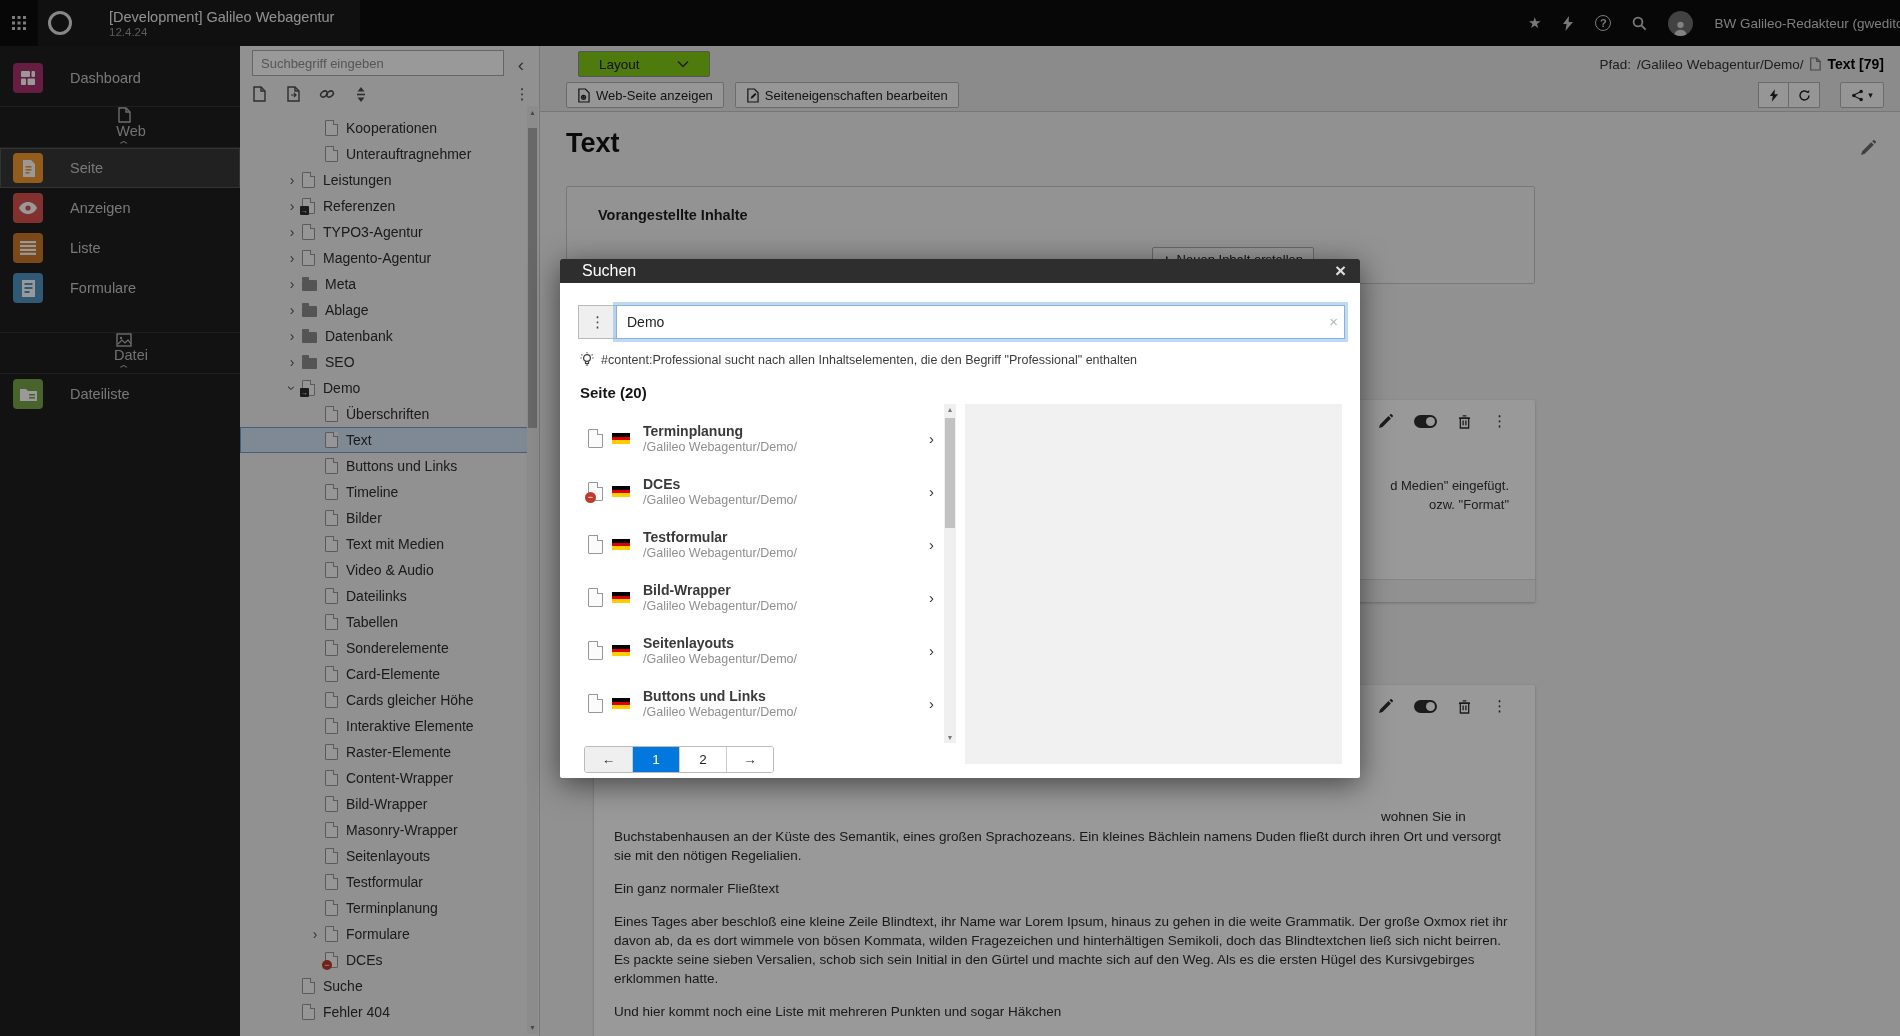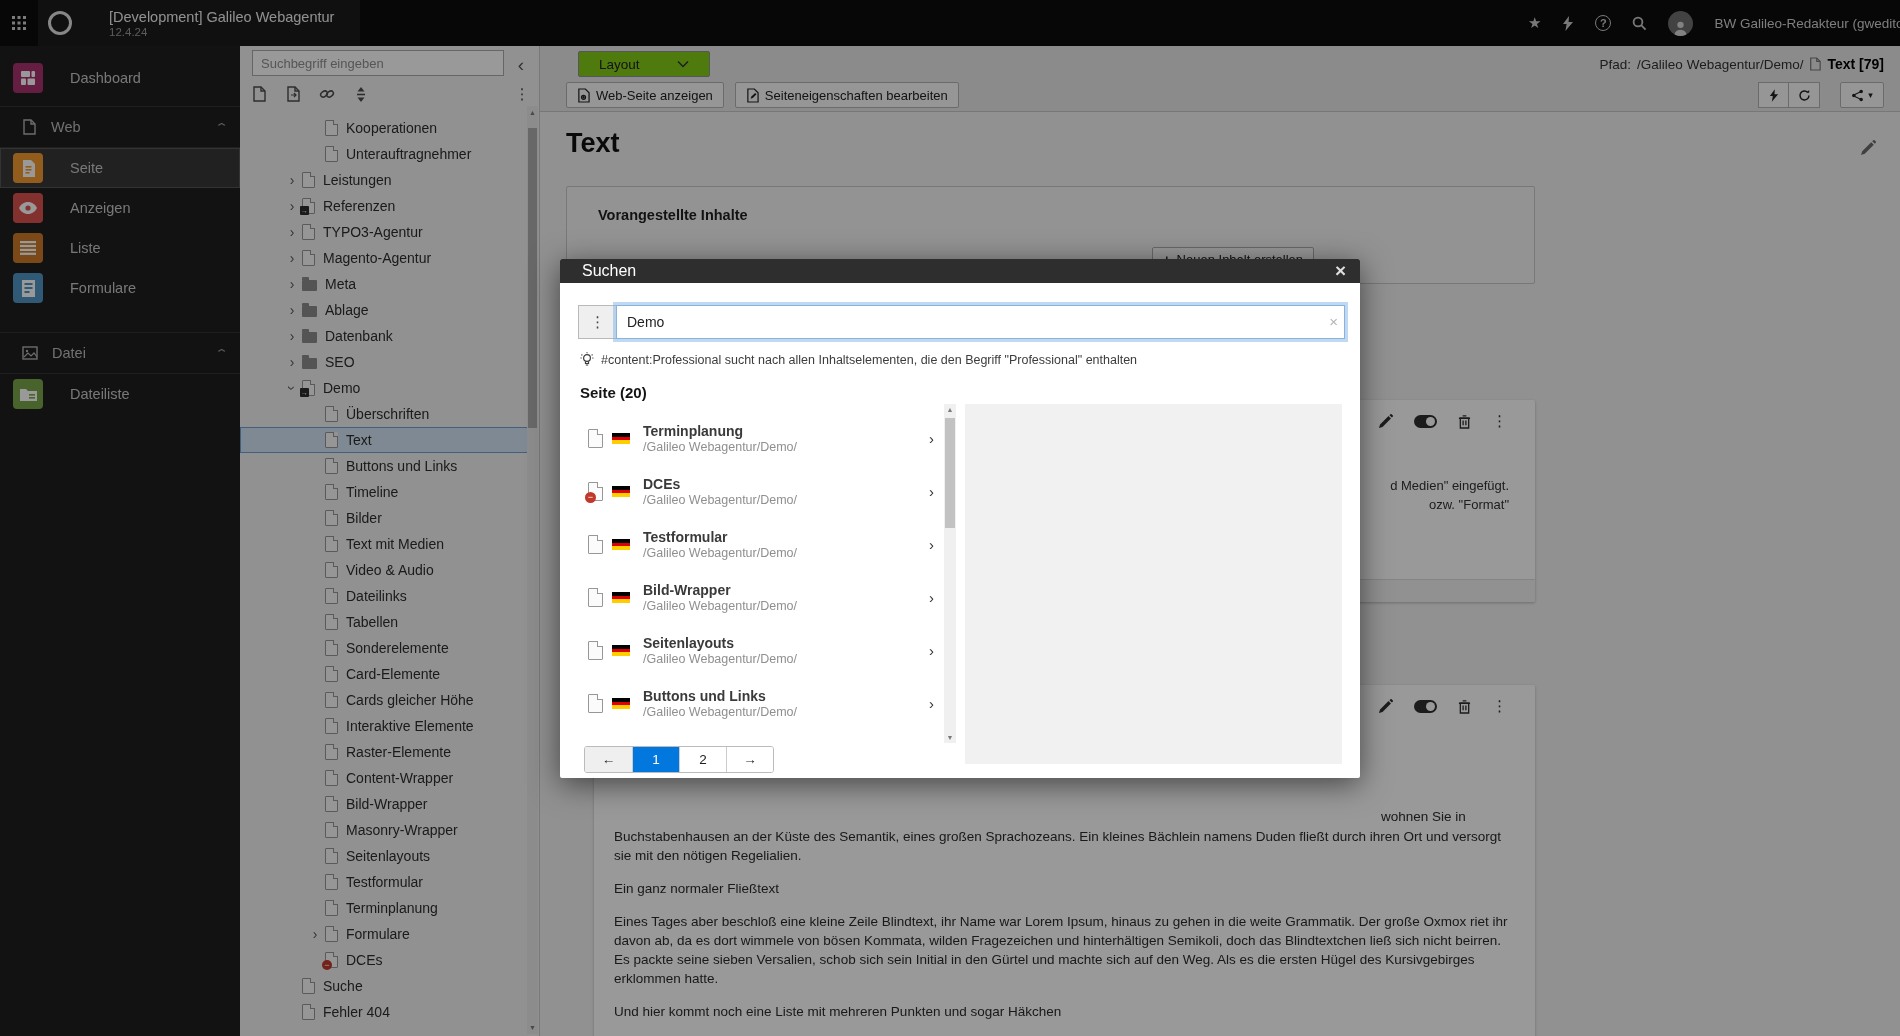--- a/index.html
+++ b/index.html
@@ -26,21 +26,21 @@
   .mm-item { display:flex; align-items:center; height:40px; padding-left:13px; cursor:pointer; }
   .mm-item .mm-label { color:#c8c8c8; font-size:14.5px; margin-left:27px; }
   .mm-ic { width:30px; height:30px; border-radius:4px; display:flex; align-items:center; justify-content:center; flex:none; }
   .mm-ic svg { display:block; }
   .mm-dashboard-ic { background:#a8336f; }
   .mm-page-ic { background:#f39c2f; }
   .mm-view-ic { background:#d9534f; }
   .mm-list-ic { background:#cd7a29; }
   .mm-forms-ic { background:#4f94c4; }
   .mm-filelist-ic { background:#79a548; }
-  .mm-group { display:flex; align-items:center; height:42px; padding:0 14px 0 22px; border-top:1px solid #343434; border-bottom:1px solid #343434; margin-top:8px; cursor:pointer; }
+  .mm-group { display:flex; align-items:center; height:42px; padding:0 14px 0 22px; border-top:1px solid #343434; border-bottom:1px solid #343434; margin-top:8px; cursor:pointer;flex-direction:column; }
   .mm-group .mm-label { color:#bdbdbd; font-size:14.5px; margin-left:14px; flex:1; }
   .mm-group-ic { color:#b5b5b5; display:flex; }
   .mm-chev { color:#9a9a9a; font-size:11px; transform:scaleX(1.6); }
   .mm-item.active { background:#373737; outline:1px solid #555; outline-offset:-1px; }
   .mm-gap { height:16px; }
 
   
   .tree { position:absolute; left:240px; top:46px; width:300px; height:990px; background:#f2f2f2; border-right:1px solid #c9c9c9; z-index:5; }
   .tree-top { position:relative; height:62px; }
   .tree-search { position:absolute; left:12px; top:4px; width:252px; height:26px; border:1px solid #ababab; background:#fff; font-size:13px; padding:0 8px; color:#333; font-family:"Liberation Sans",sans-serif; }

